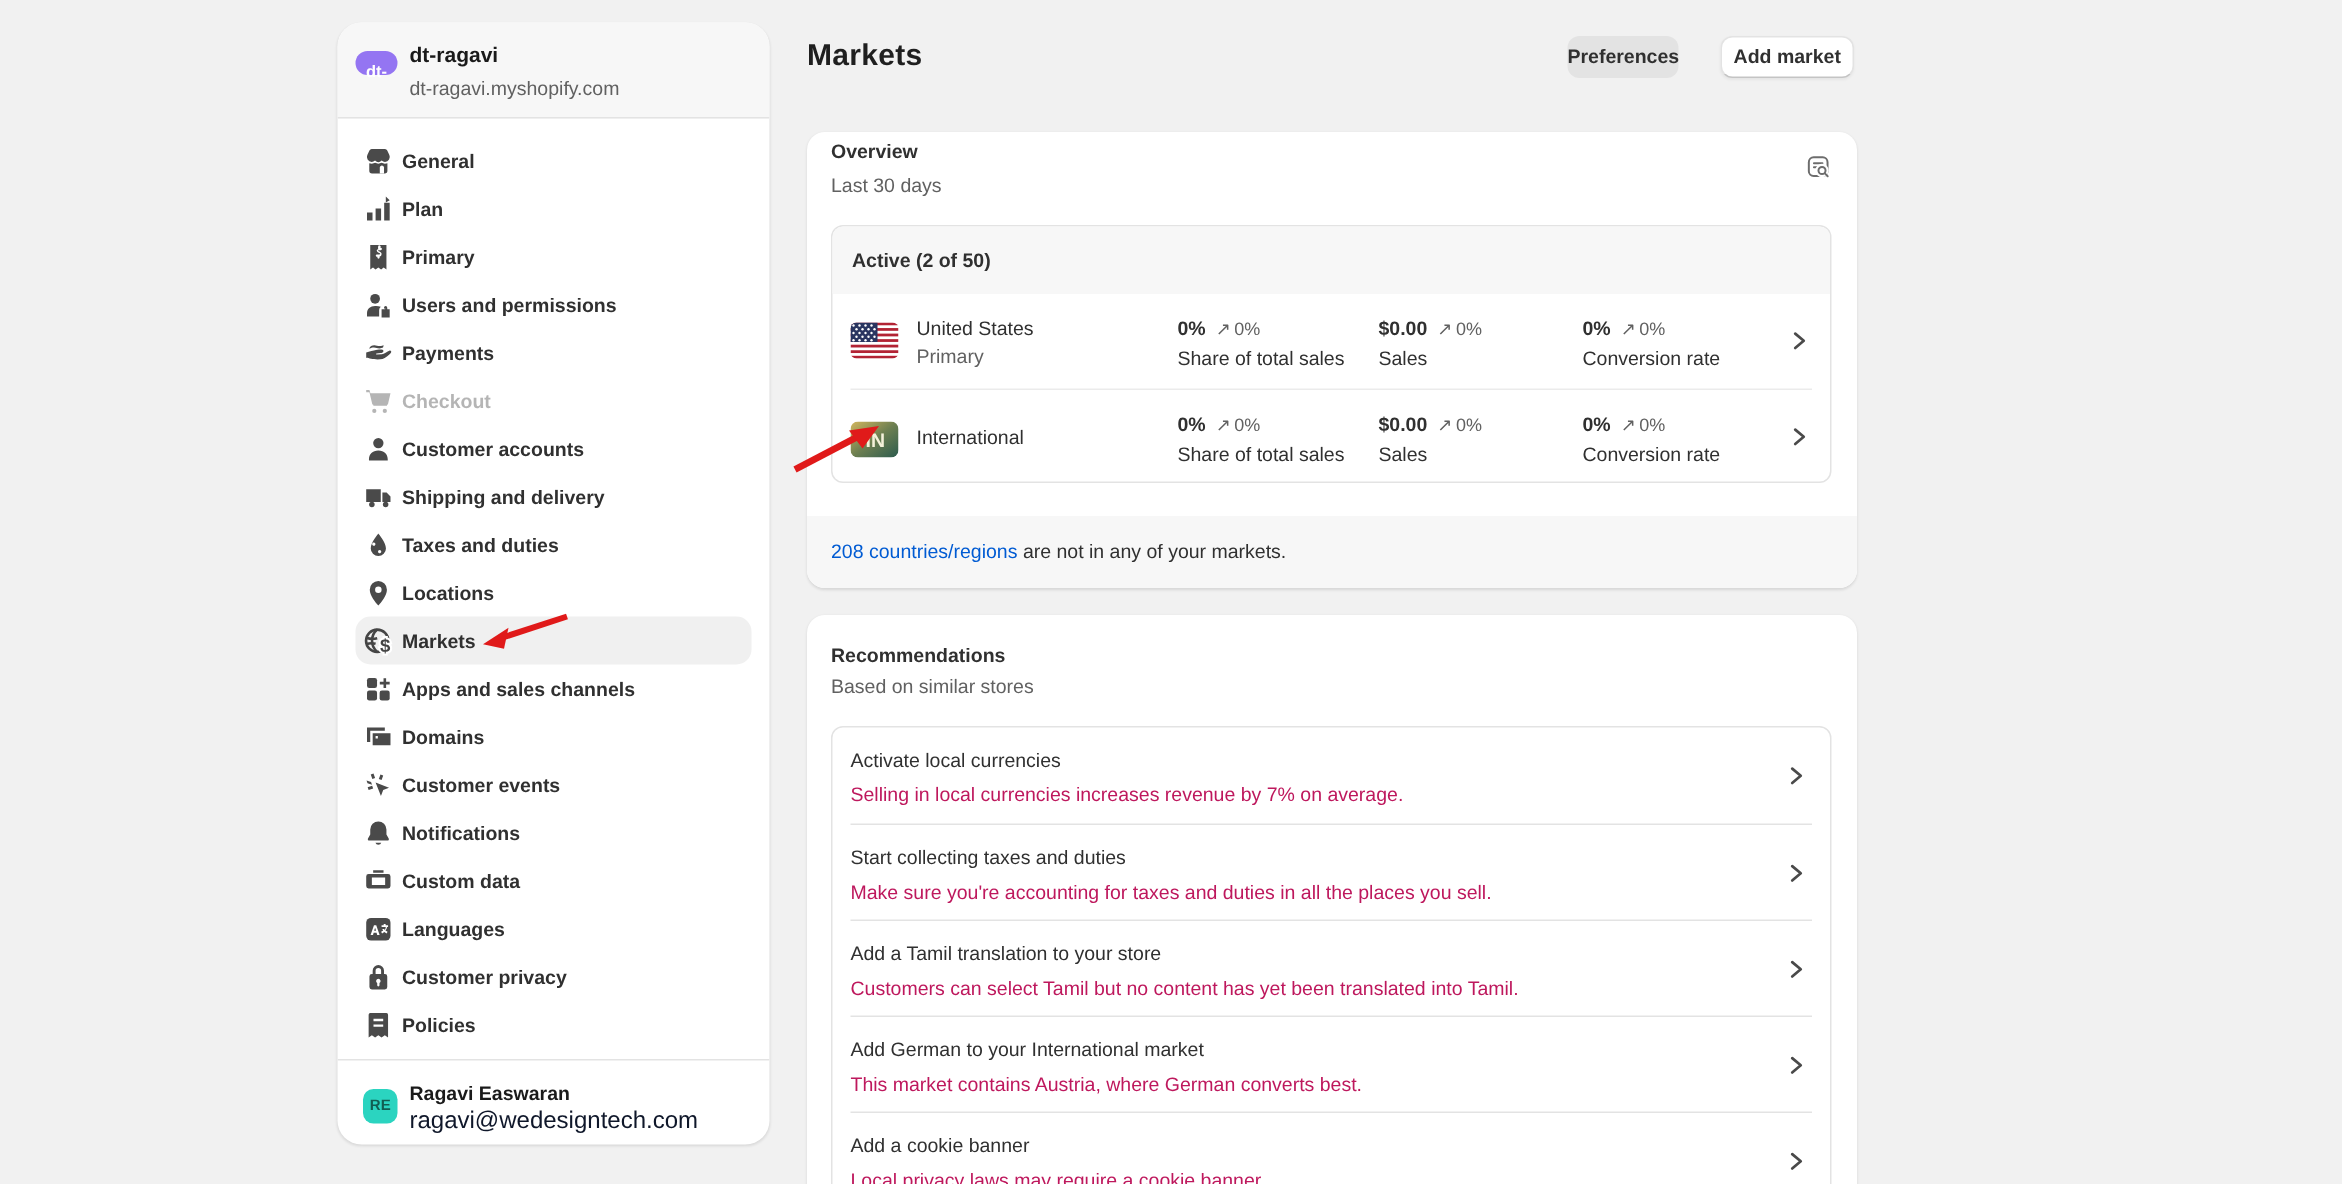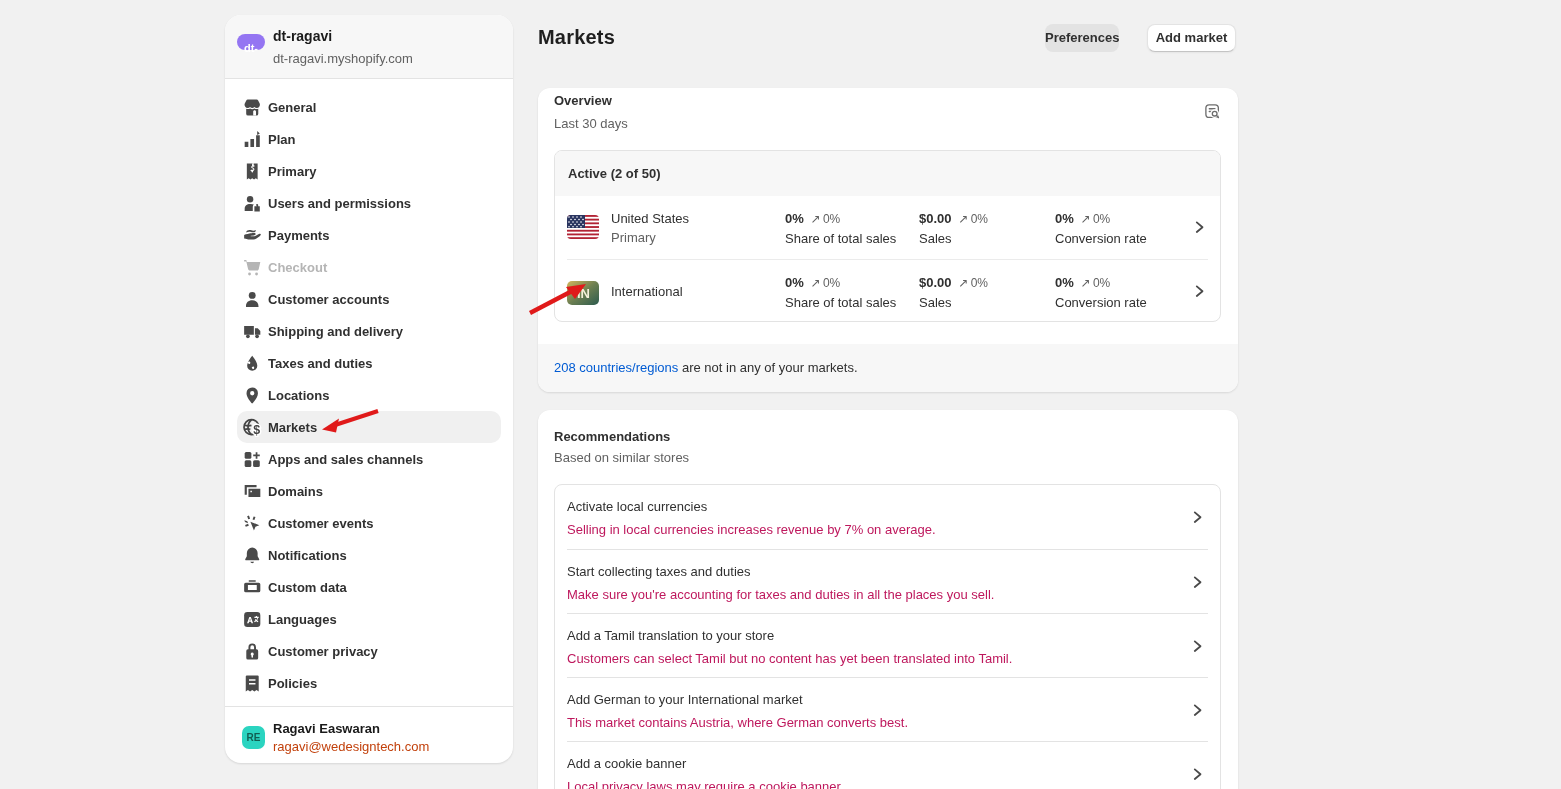--- a/index.html
+++ b/index.html
@@ -17,21 +17,21 @@
 #snav { padding:12px 12px 8px 12px; }
 .ni { display:flex; align-items:center; height:32px; border-radius:10px; padding-left:8px; }
 .ni svg { width:17px; height:17px; flex:0 0 17px; transform:scale(1.27) translateX(-1px); transform-origin:50% 50%; }
 .ni span { margin-left:6px; font-size:13px; font-weight:600; color:#303030; }
 .ni.sel { background:#f0f0f0; }
 .ni.dis span { color:#b5b5b5; }
 #sfoot { border-top:1px solid #e3e3e3; position:absolute; left:0; bottom:0; width:100%; height:57px; }
 #sfoot .av { position:absolute; left:17px; top:19px; width:23px; height:23px; border-radius:7px;
   background:#2bd4c0; color:#115e52; font-size:10px; font-weight:bold; text-align:center; line-height:23px; }
 #sfoot .nm { position:absolute; left:48px; top:14px; font-size:13px; font-weight:bold; color:#1a1a1a; }
-#sfoot .em { position:absolute; left:48px; top:32px; font-size:13px; color:#c2410c; }
+#sfoot .em { position:absolute; left:48px; top:32px; font-size:16px; color:#0f172a; }
 
 
 #title { position:absolute; left:538px; top:26px; font-size:20px; font-weight:bold; color:#1f1f1f; letter-spacing:.2px; }
 .btn { position:absolute; top:24px; height:28px; border-radius:8px; font-size:13px; font-weight:bold;
   color:#303030; text-align:center; line-height:28px; }
 #btn-pref { left:1045px; width:74px; background:#e3e3e3; }
 #btn-add { left:1147px; width:89px; background:#fff; border:1px solid #e3e3e3; border-bottom-color:#c4c4c4; line-height:26px; box-shadow:0 1px 2px rgba(0,0,0,.05); }
 
 .card { position:absolute; left:538px; width:700px; background:#fff; border-radius:12px;
   box-shadow:0 1px 2px rgba(26,26,26,.12); }

